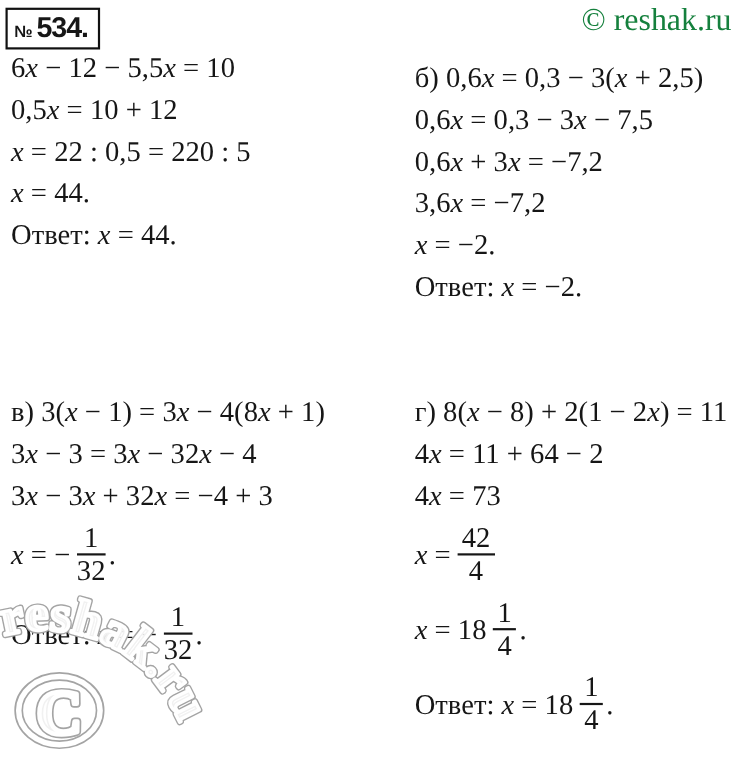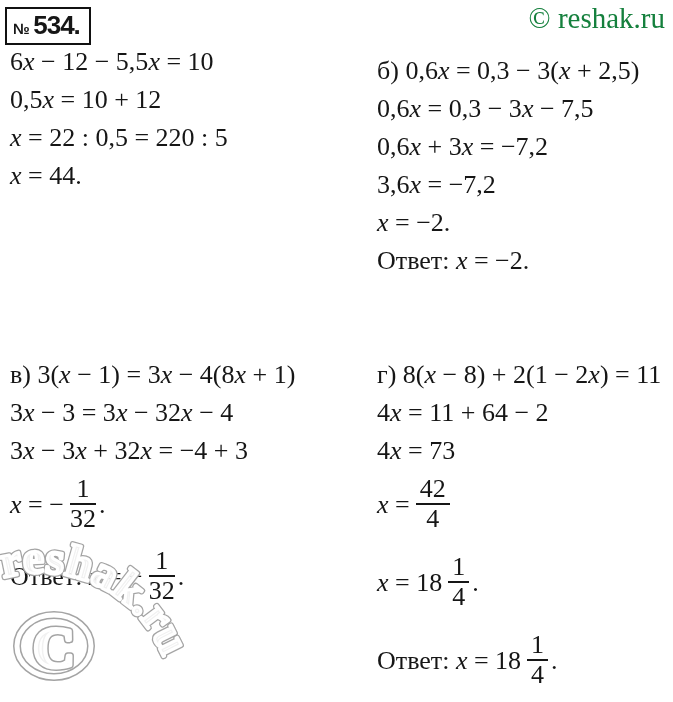--- a/index.html
+++ b/index.html
@@ -53,21 +53,21 @@
   .var { font-style: italic; font-family: "Liberation Serif", serif; }
 
   
   .frac-line {
     display: flex;
     align-items: center;
     height: 58px;
     margin-bottom: 0;
   }
   .mt6  { margin-top: 6px;  }
-  .mt10 { margin-top: 20px; }
+  .mt10 { margin-top: 10px; }
   .mt14 { margin-top: 14px; }
   .frac {
     display: inline-block;
     vertical-align: middle;
     text-align: center;
     margin: 0 3px 0 6px;
   }
   .frac .num {
     display: block;
     border-bottom: 2px solid #161616;
@@ -111,20 +111,21 @@
   <span class="no-val">534.</span>
 </div>
 
 <div class="copyright">© reshak.ru</div>
 
 <div class="block block-a">
   <div class="line math">6<i class="var">x</i> − 12 − 5,5<i class="var">x</i> = 10</div>
   <div class="line math">0,5<i class="var">x</i> = 10 + 12</div>
   <div class="line math"><i class="var">x</i> = 22 : 0,5 = 220 : 5</div>
   <div class="line math"><i class="var">x</i> = 44.</div>
+  <div class="line math">Ответ: <i class="var">x</i> = 44.</div>
 </div>
 
 <div class="block block-b">
   <div class="line math">б) 0,6<i class="var">x</i> = 0,3 − 3(<i class="var">x</i> + 2,5)</div>
   <div class="line math">0,6<i class="var">x</i> = 0,3 − 3<i class="var">x</i> − 7,5</div>
   <div class="line math">0,6<i class="var">x</i> + 3<i class="var">x</i> = −7,2</div>
   <div class="line math">3,6<i class="var">x</i> = −7,2</div>
   <div class="line math"><i class="var">x</i> = −2.</div>
   <div class="line math">Ответ: <i class="var">x</i> = −2.</div>
 </div>

